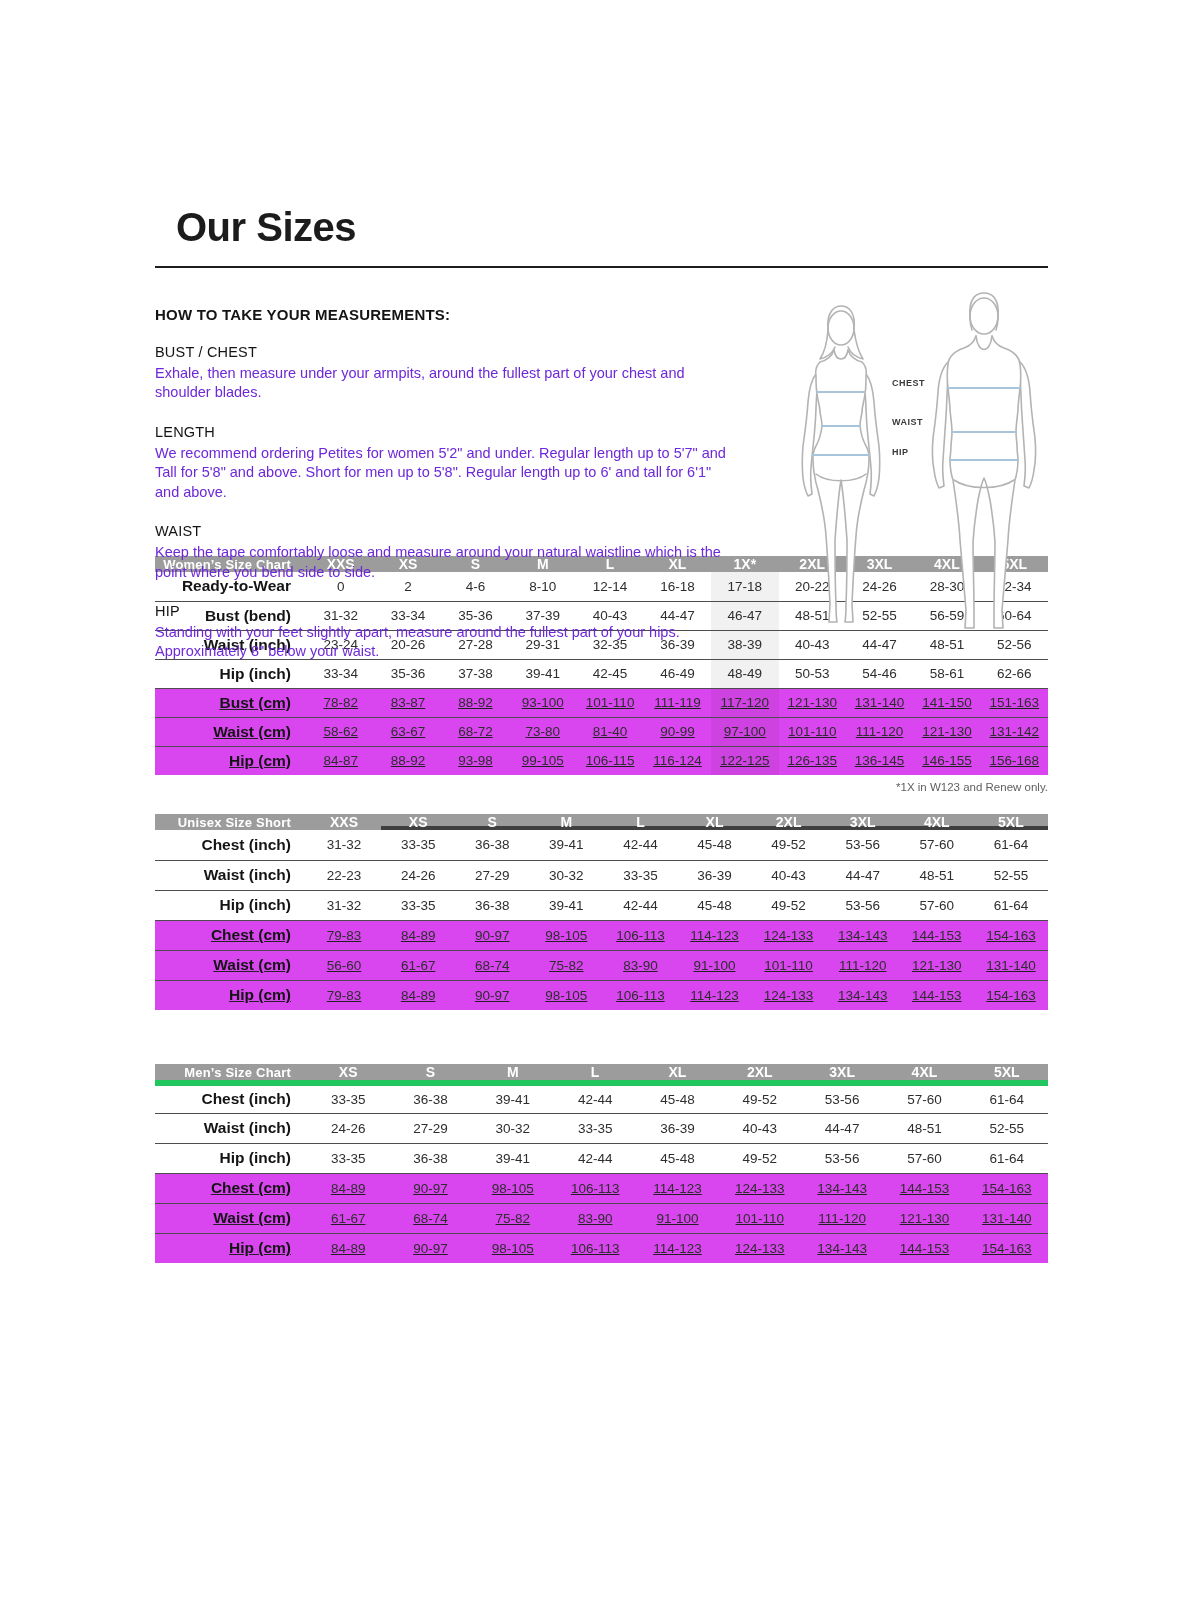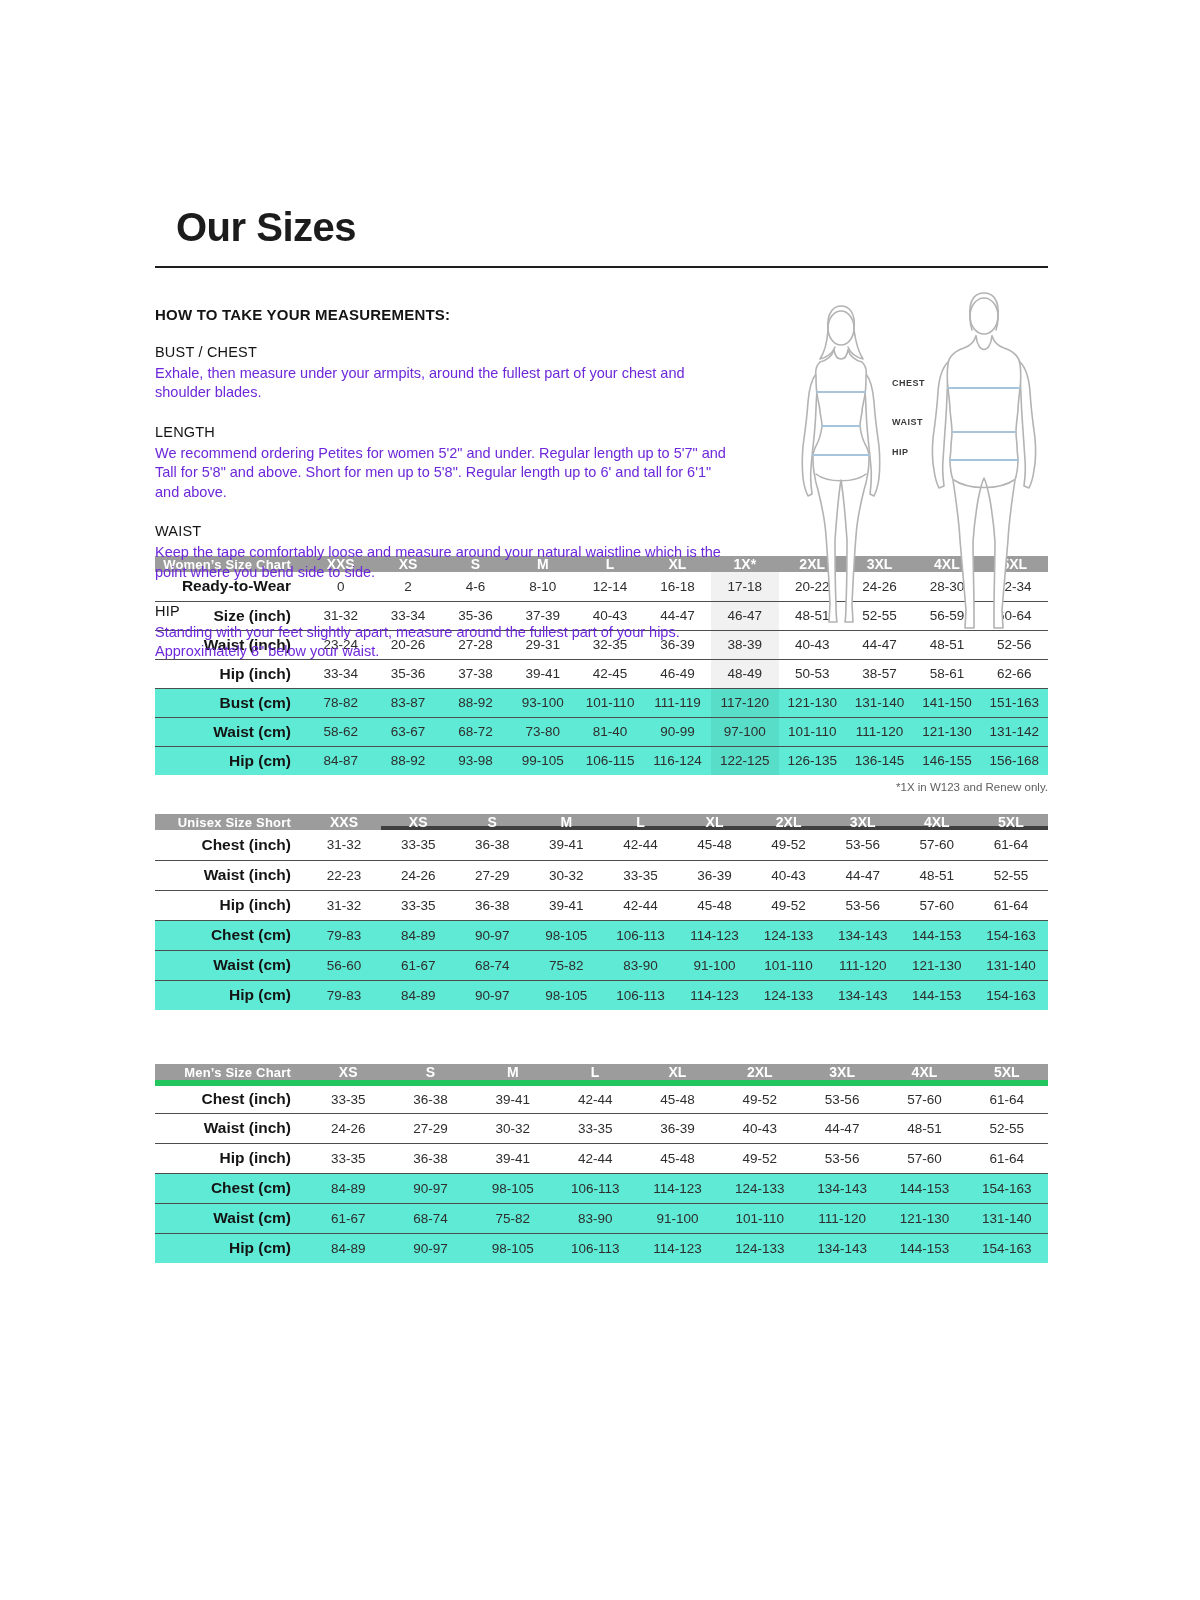--- a/index.html
+++ b/index.html
@@ -31,21 +31,21 @@
 
   .table-block { width:893px; }
   .size-table { width:893px; border-collapse:collapse; table-layout:fixed; }
   .size-table th:first-child { width:152px; }
   .size-table thead th { background:#9c9c9c; color:#fff; height:14px; font-size:14px; font-weight:700; text-align:center; }
   .size-table thead th.corner { text-align:right; padding-right:16px; font-size:13px; font-weight:600; letter-spacing:0.2px; }
   .size-table tbody th.row-label { text-align:right; padding-right:16px; font-size:15.5px; font-weight:700; color:#141414; }
   .size-table tbody td { text-align:center; font-size:13.5px; color:#2e2e2e; }
   .size-table tbody tr { height:29px; }
   .size-table tbody tr + tr { border-top:1.6px solid #4d4d4d; }
-  .size-table tbody tr.shaded { background:#5eead4; }
+  .size-table tbody tr.shaded { background:#d946ef;text-decoration:underline; }
   .size-table td.hl { background:rgba(0,0,0,0.055); }
   #table-unisex .size-table thead th.ul { box-shadow: inset 0 -4px 0 #3f3f3f; }
   #table-unisex .size-table tbody tr, #table-men .size-table tbody tr { height:30px; }
   #table-men .size-table thead tr { border-bottom:6px solid #22c55e; }
 
   .footnote { margin-top:6px; text-align:right; font-size:11.5px; color:#5f5f5f; height:13px; }
   #table-women { margin-top:0; }
   #table-unisex { margin-top:20px; }
   #table-men { margin-top:54px; }
 
@@ -151,21 +151,21 @@
               <td>8-10</td>
               <td>12-14</td>
               <td>16-18</td>
               <td class="hl">17-18</td>
               <td>20-22</td>
               <td>24-26</td>
               <td>28-30</td>
               <td>32-34</td>
             </tr>
             <tr>
-              <th class="row-label">Size (inch)</th>
+              <th class="row-label">Bust (bend)</th>
               <td>31-32</td>
               <td>33-34</td>
               <td>35-36</td>
               <td>37-39</td>
               <td>40-43</td>
               <td>44-47</td>
               <td class="hl">46-47</td>
               <td>48-51</td>
               <td>52-55</td>
               <td>56-59</td>
@@ -188,21 +188,21 @@
             <tr>
               <th class="row-label">Hip (inch)</th>
               <td>33-34</td>
               <td>35-36</td>
               <td>37-38</td>
               <td>39-41</td>
               <td>42-45</td>
               <td>46-49</td>
               <td class="hl">48-49</td>
               <td>50-53</td>
-              <td>38-57</td>
+              <td>54-46</td>
               <td>58-61</td>
               <td>62-66</td>
             </tr>
             <tr class="shaded">
               <th class="row-label">Bust (cm)</th>
               <td>78-82</td>
               <td>83-87</td>
               <td>88-92</td>
               <td>93-100</td>
               <td>101-110</td>

